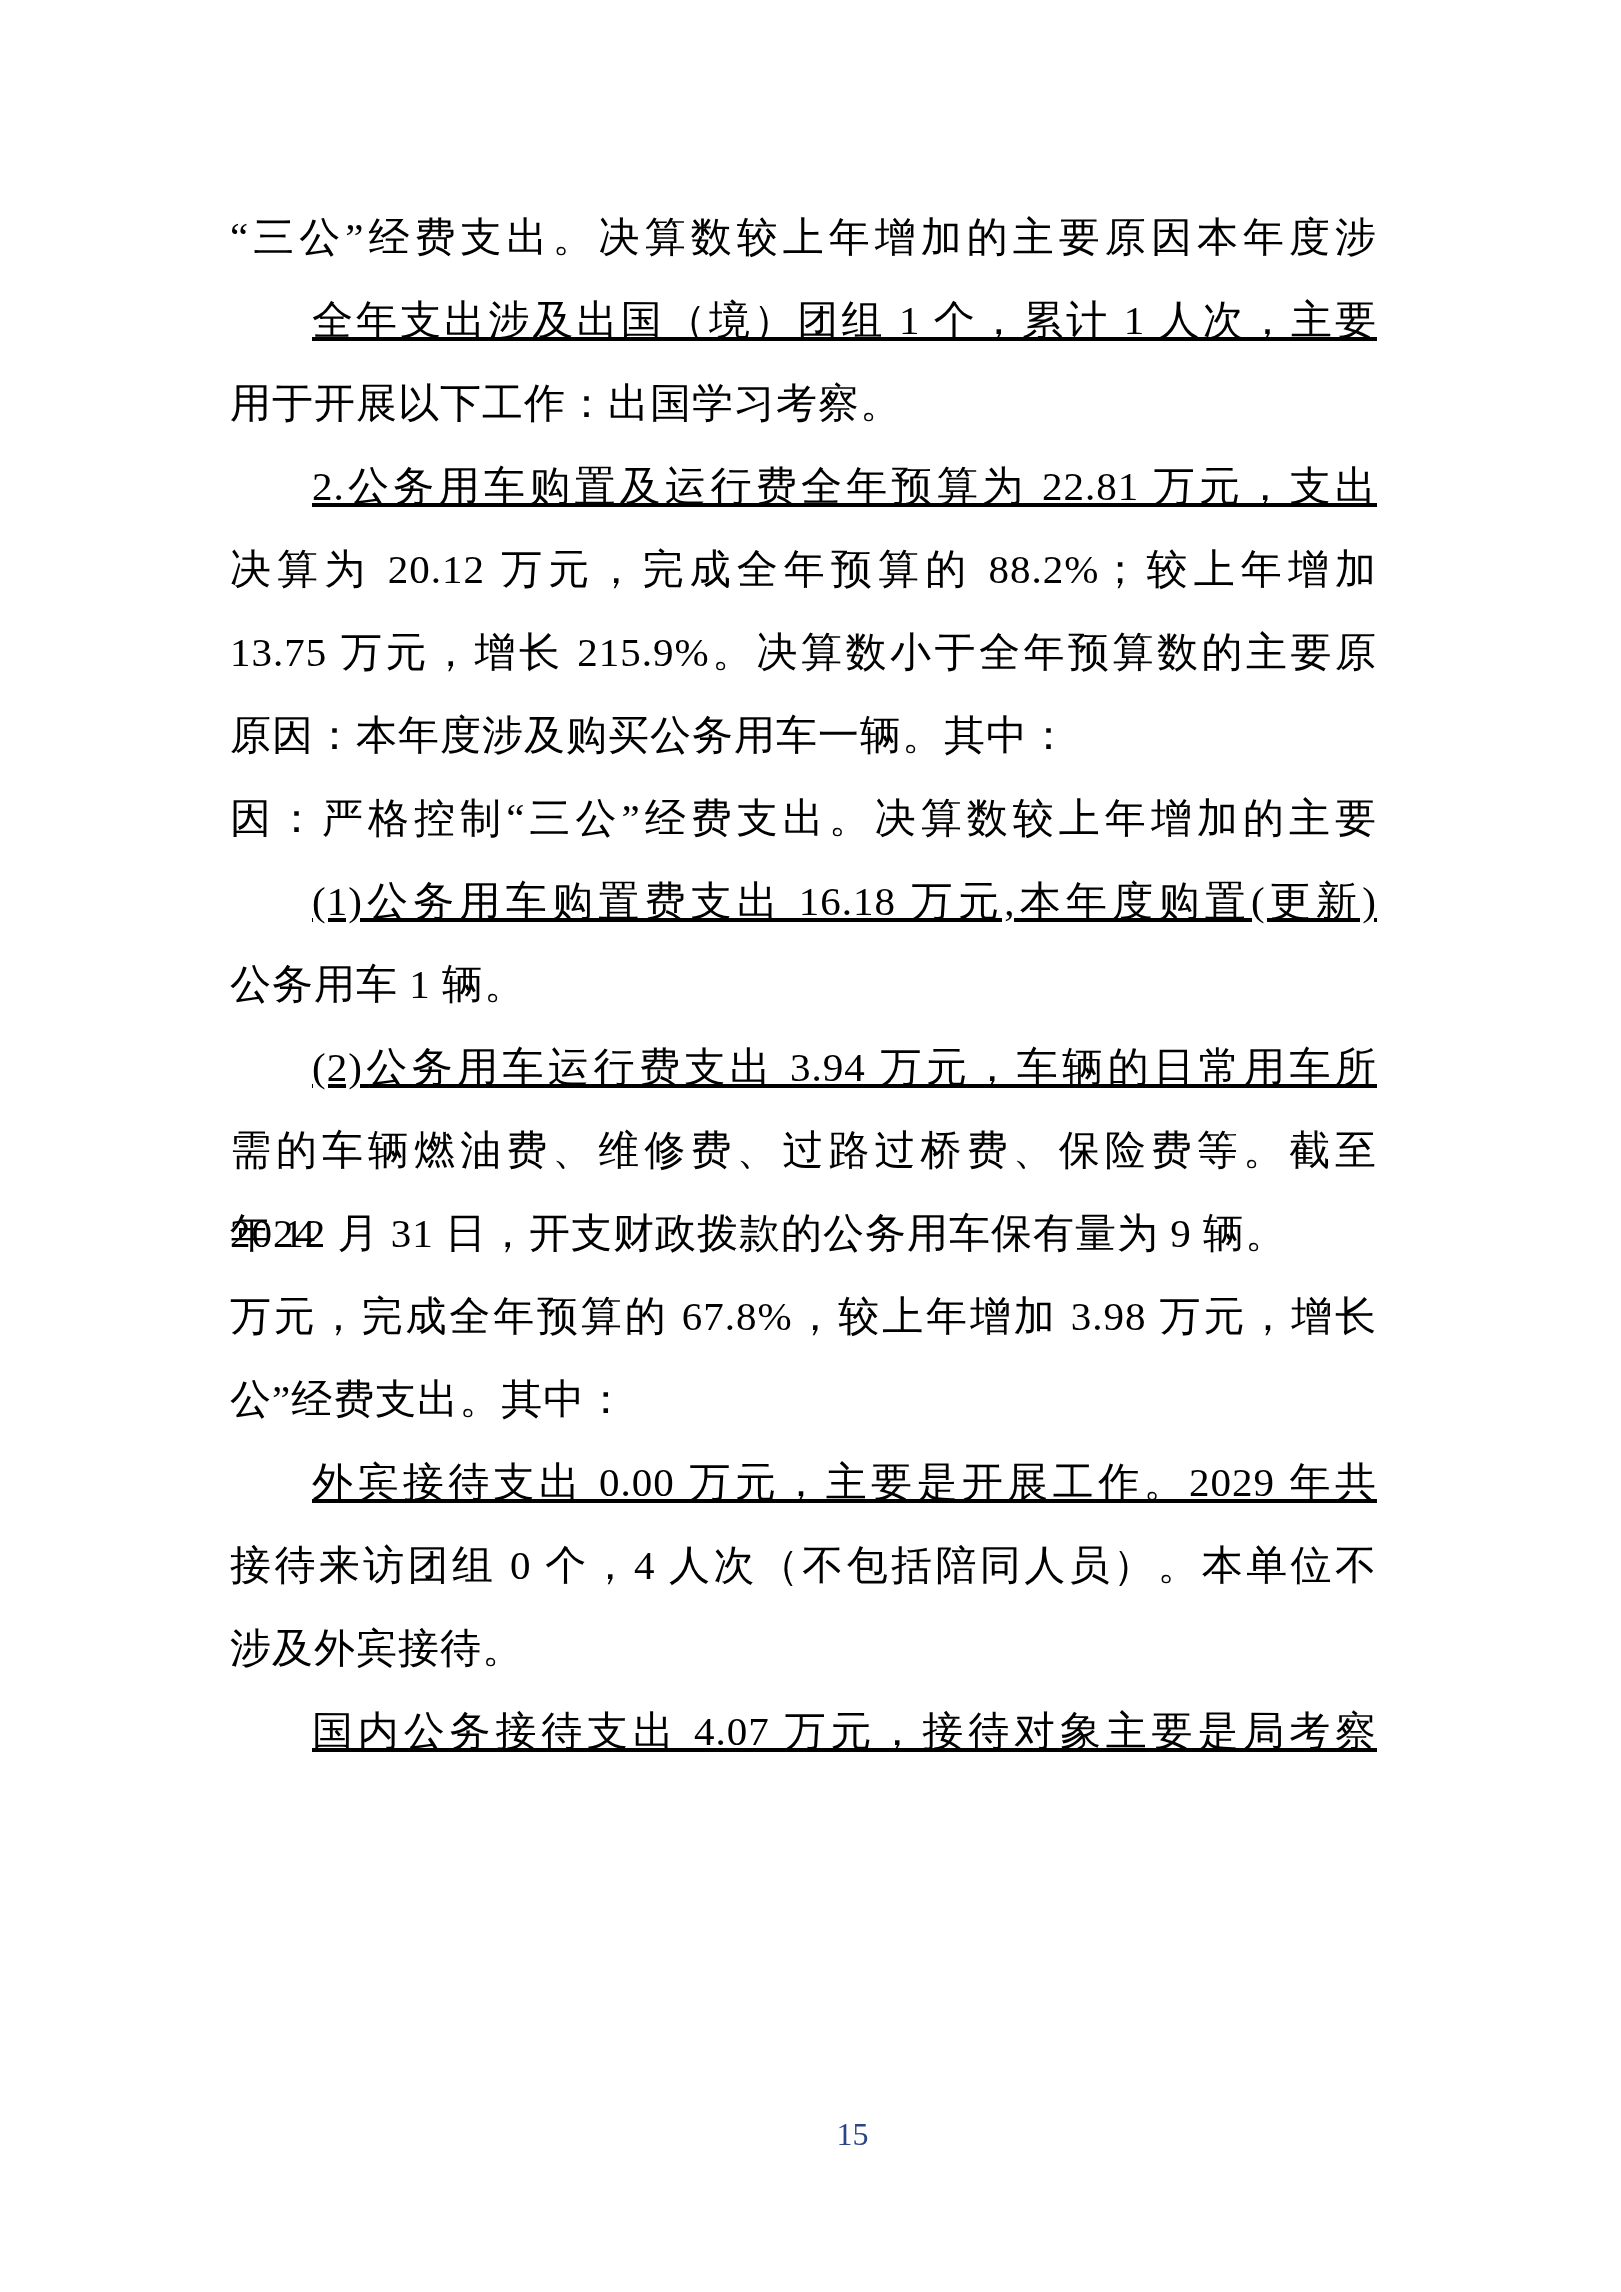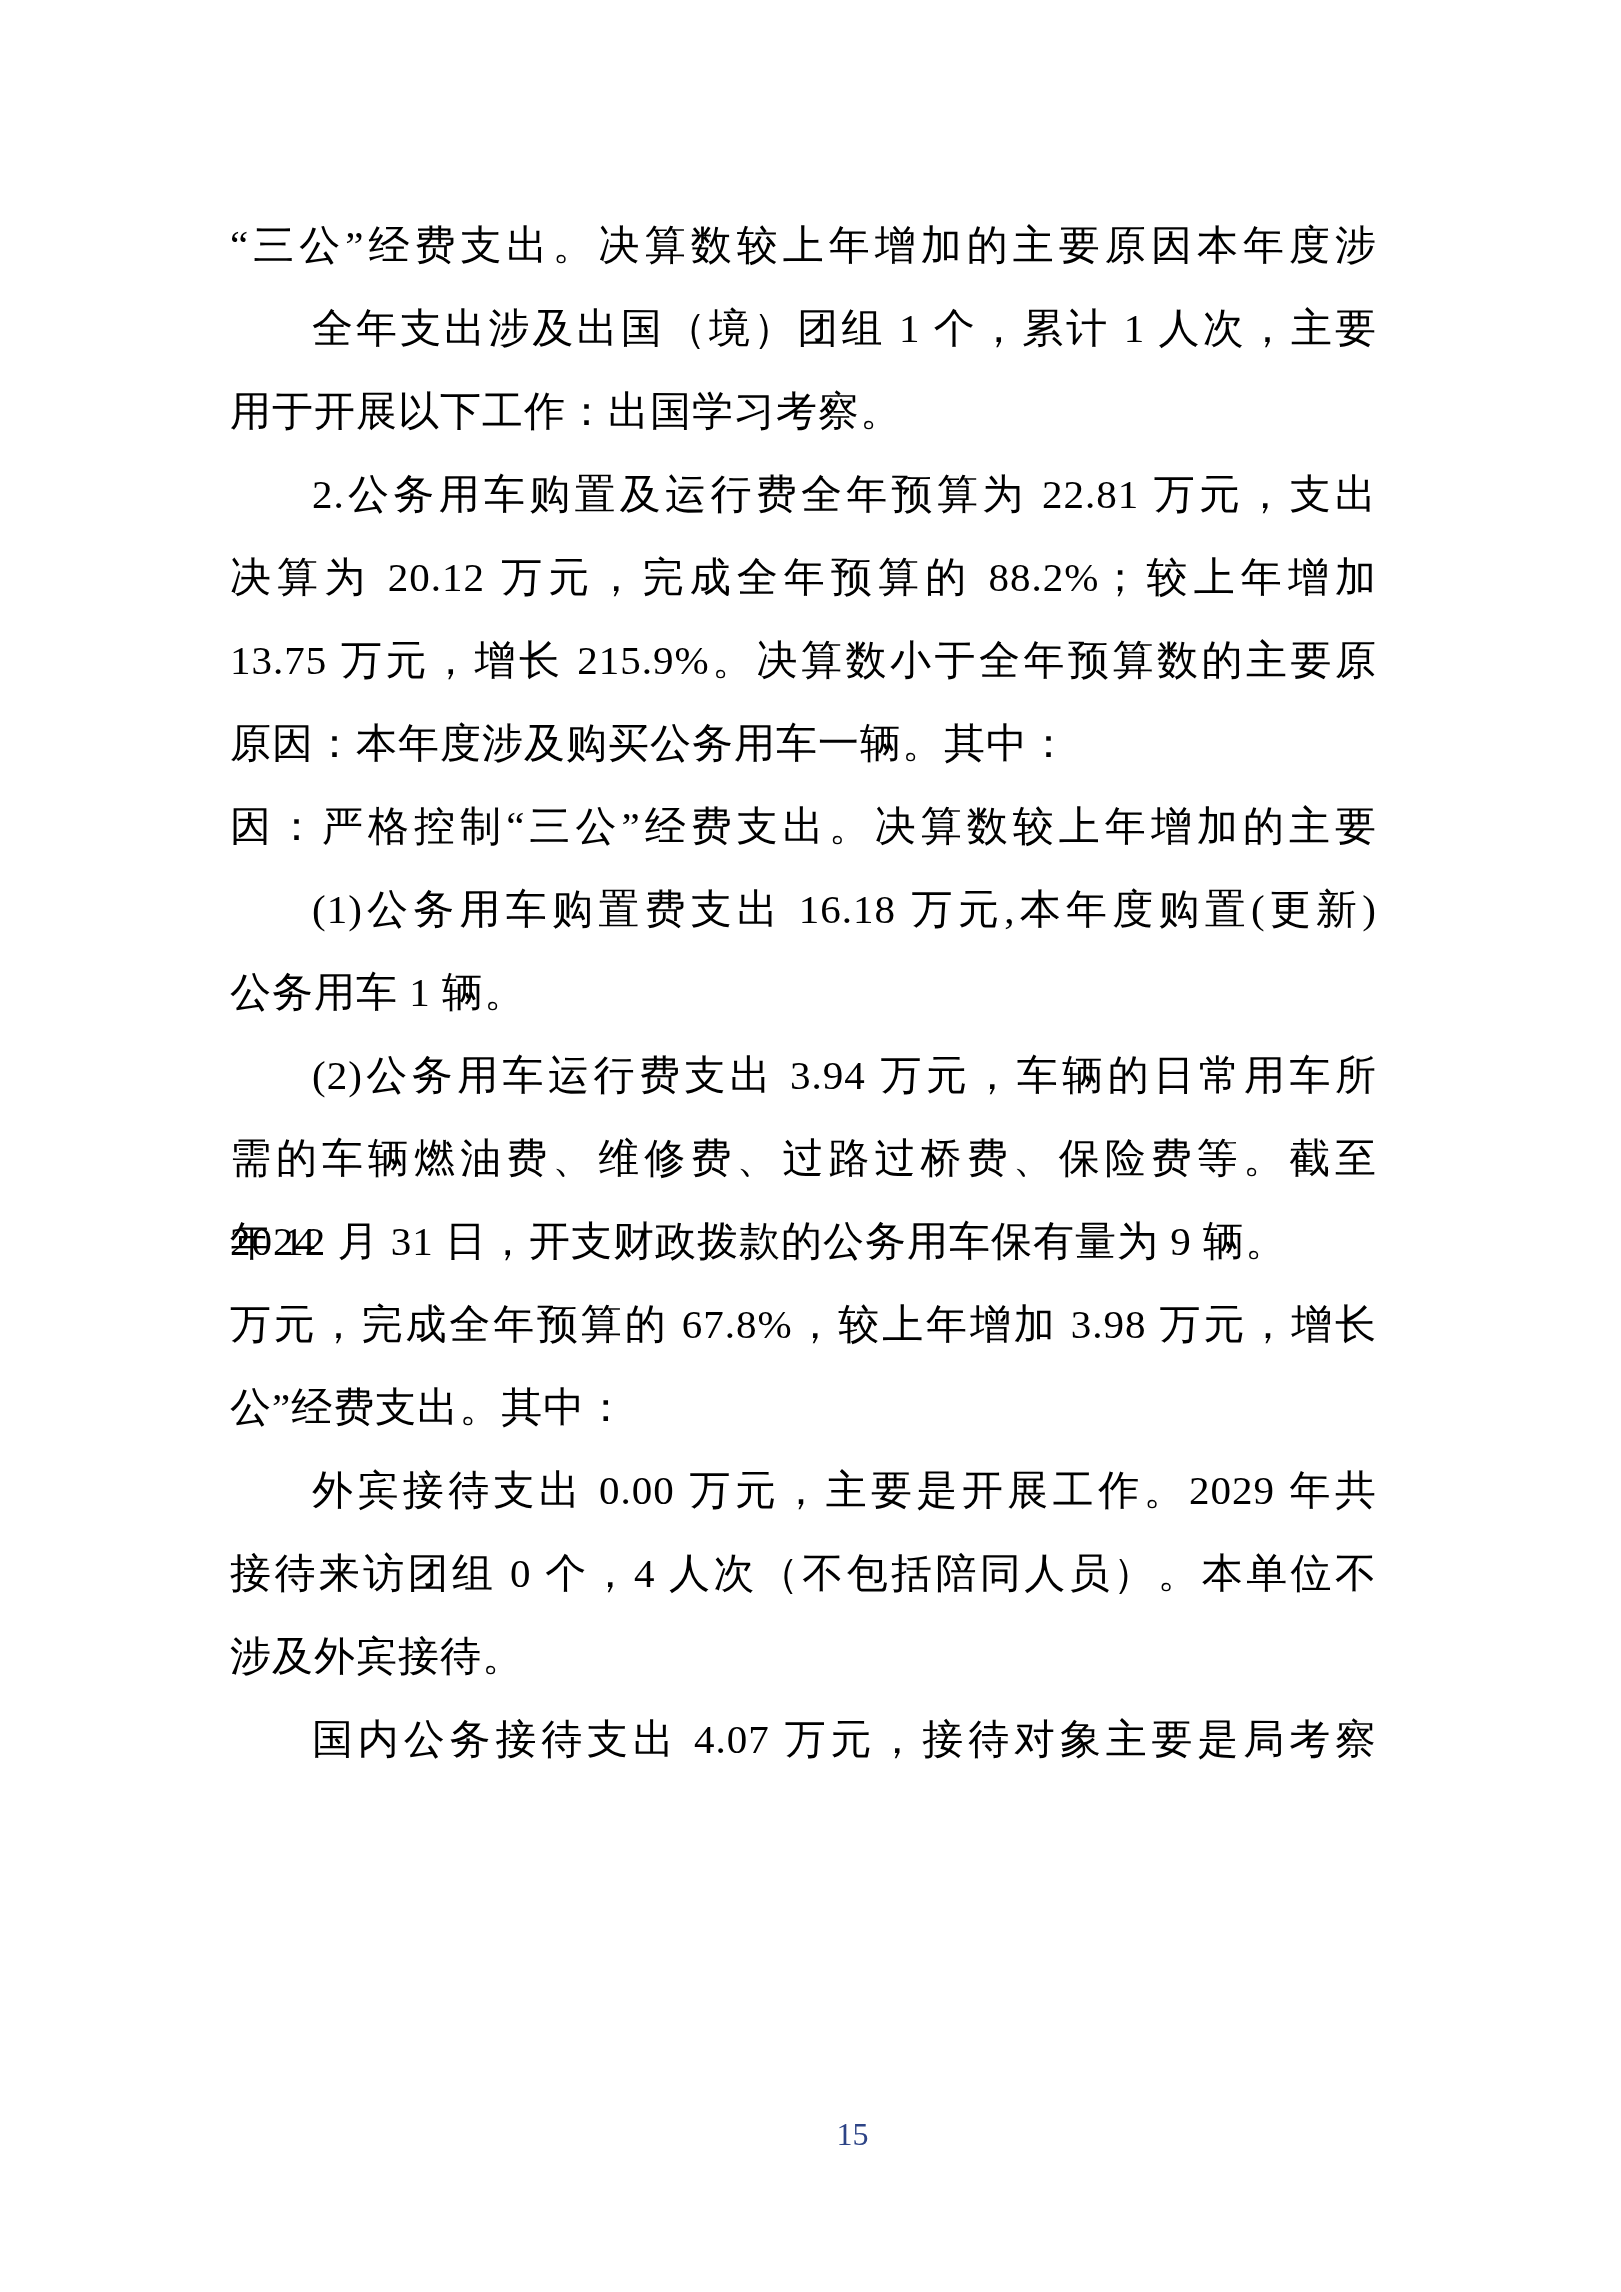--- a/index.html
+++ b/index.html
@@ -12,36 +12,37 @@
     width: 1621px;
     height: 2293px;
     background: #ffffff;
     overflow: hidden;
     font-family: "Liberation Serif", "DejaVu Serif", serif;
     color: #000000;
   }
   .content {
     position: absolute;
     left: 230px;
-    top: 204px;
+    top: 196px;
     width: 1147px;
   }
   .line {
     font-size: 41px;
     line-height: 83px;
     height: 83px;
     text-align: justify;
     text-align-last: justify;
     letter-spacing: 1px;
   }
   .line.para-end {
     text-align-last: left;
   }
   .line.indent {
     text-indent: 82px;
+    text-decoration: underline;
   }
   .footer {
     position: absolute;
     left: 0;
     top: 2115px;
     width: 1621px;
     text-align: center;
     margin-left: 42px;
   }
   .page-number {

